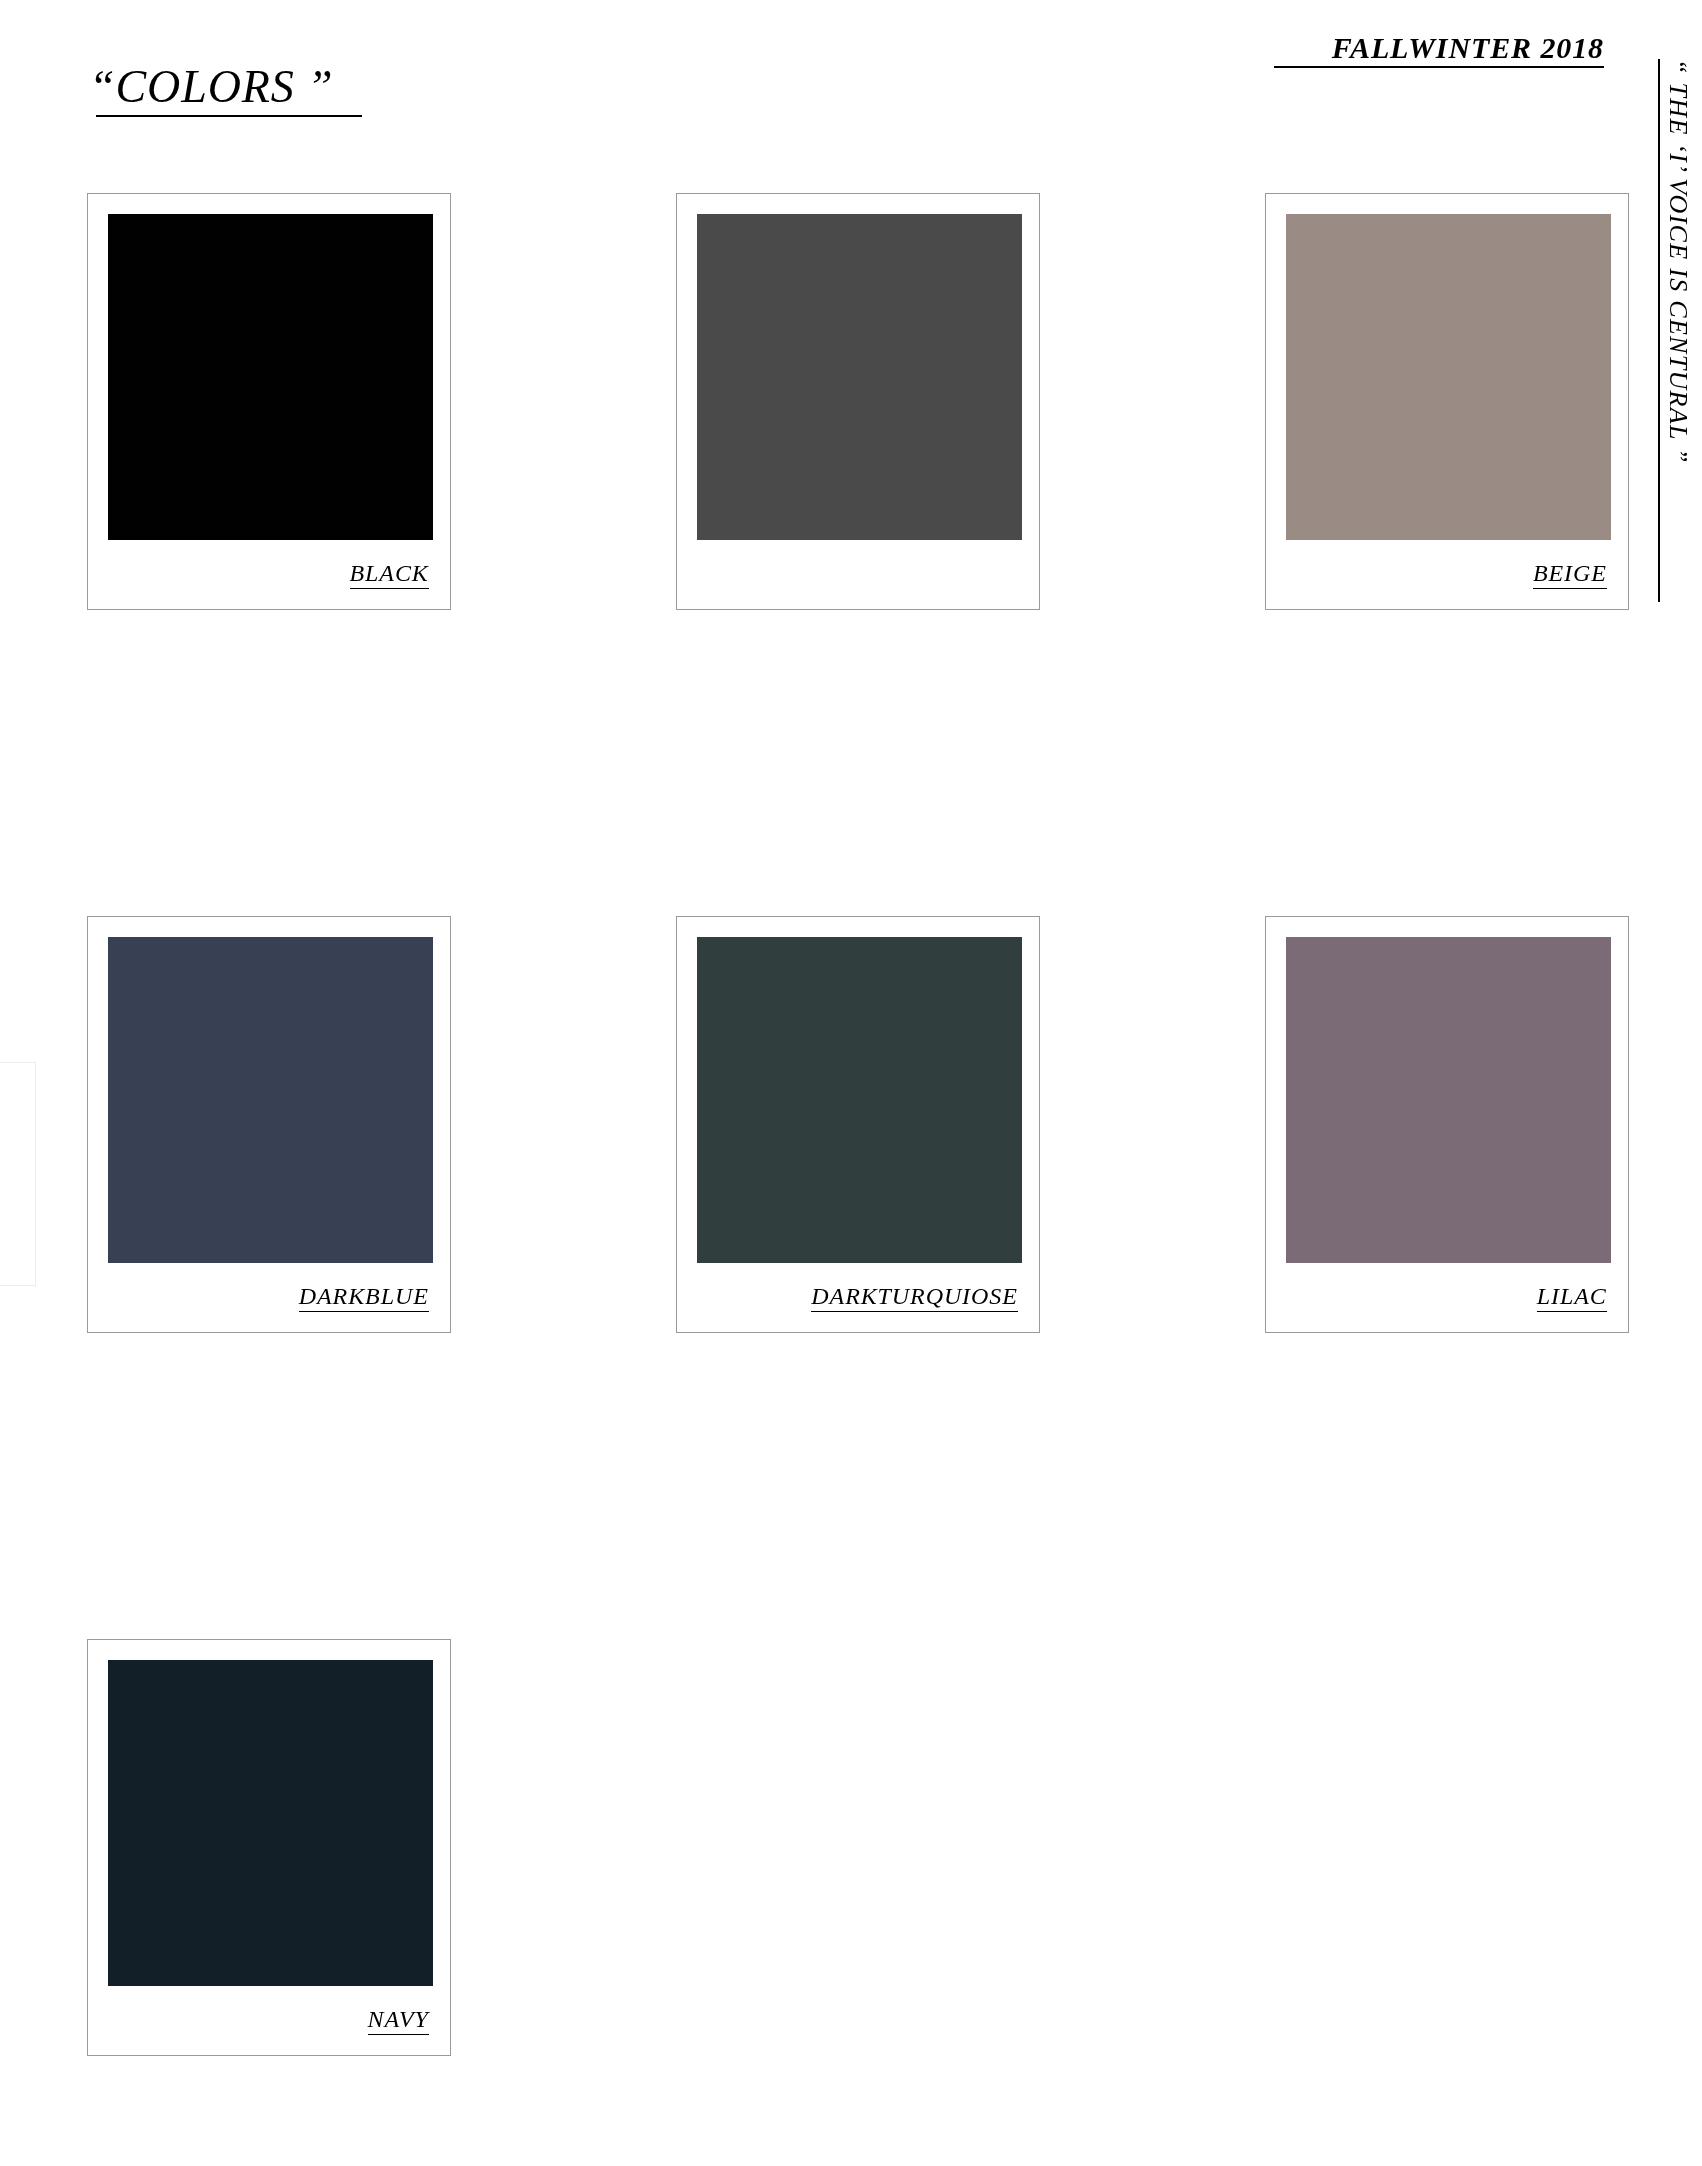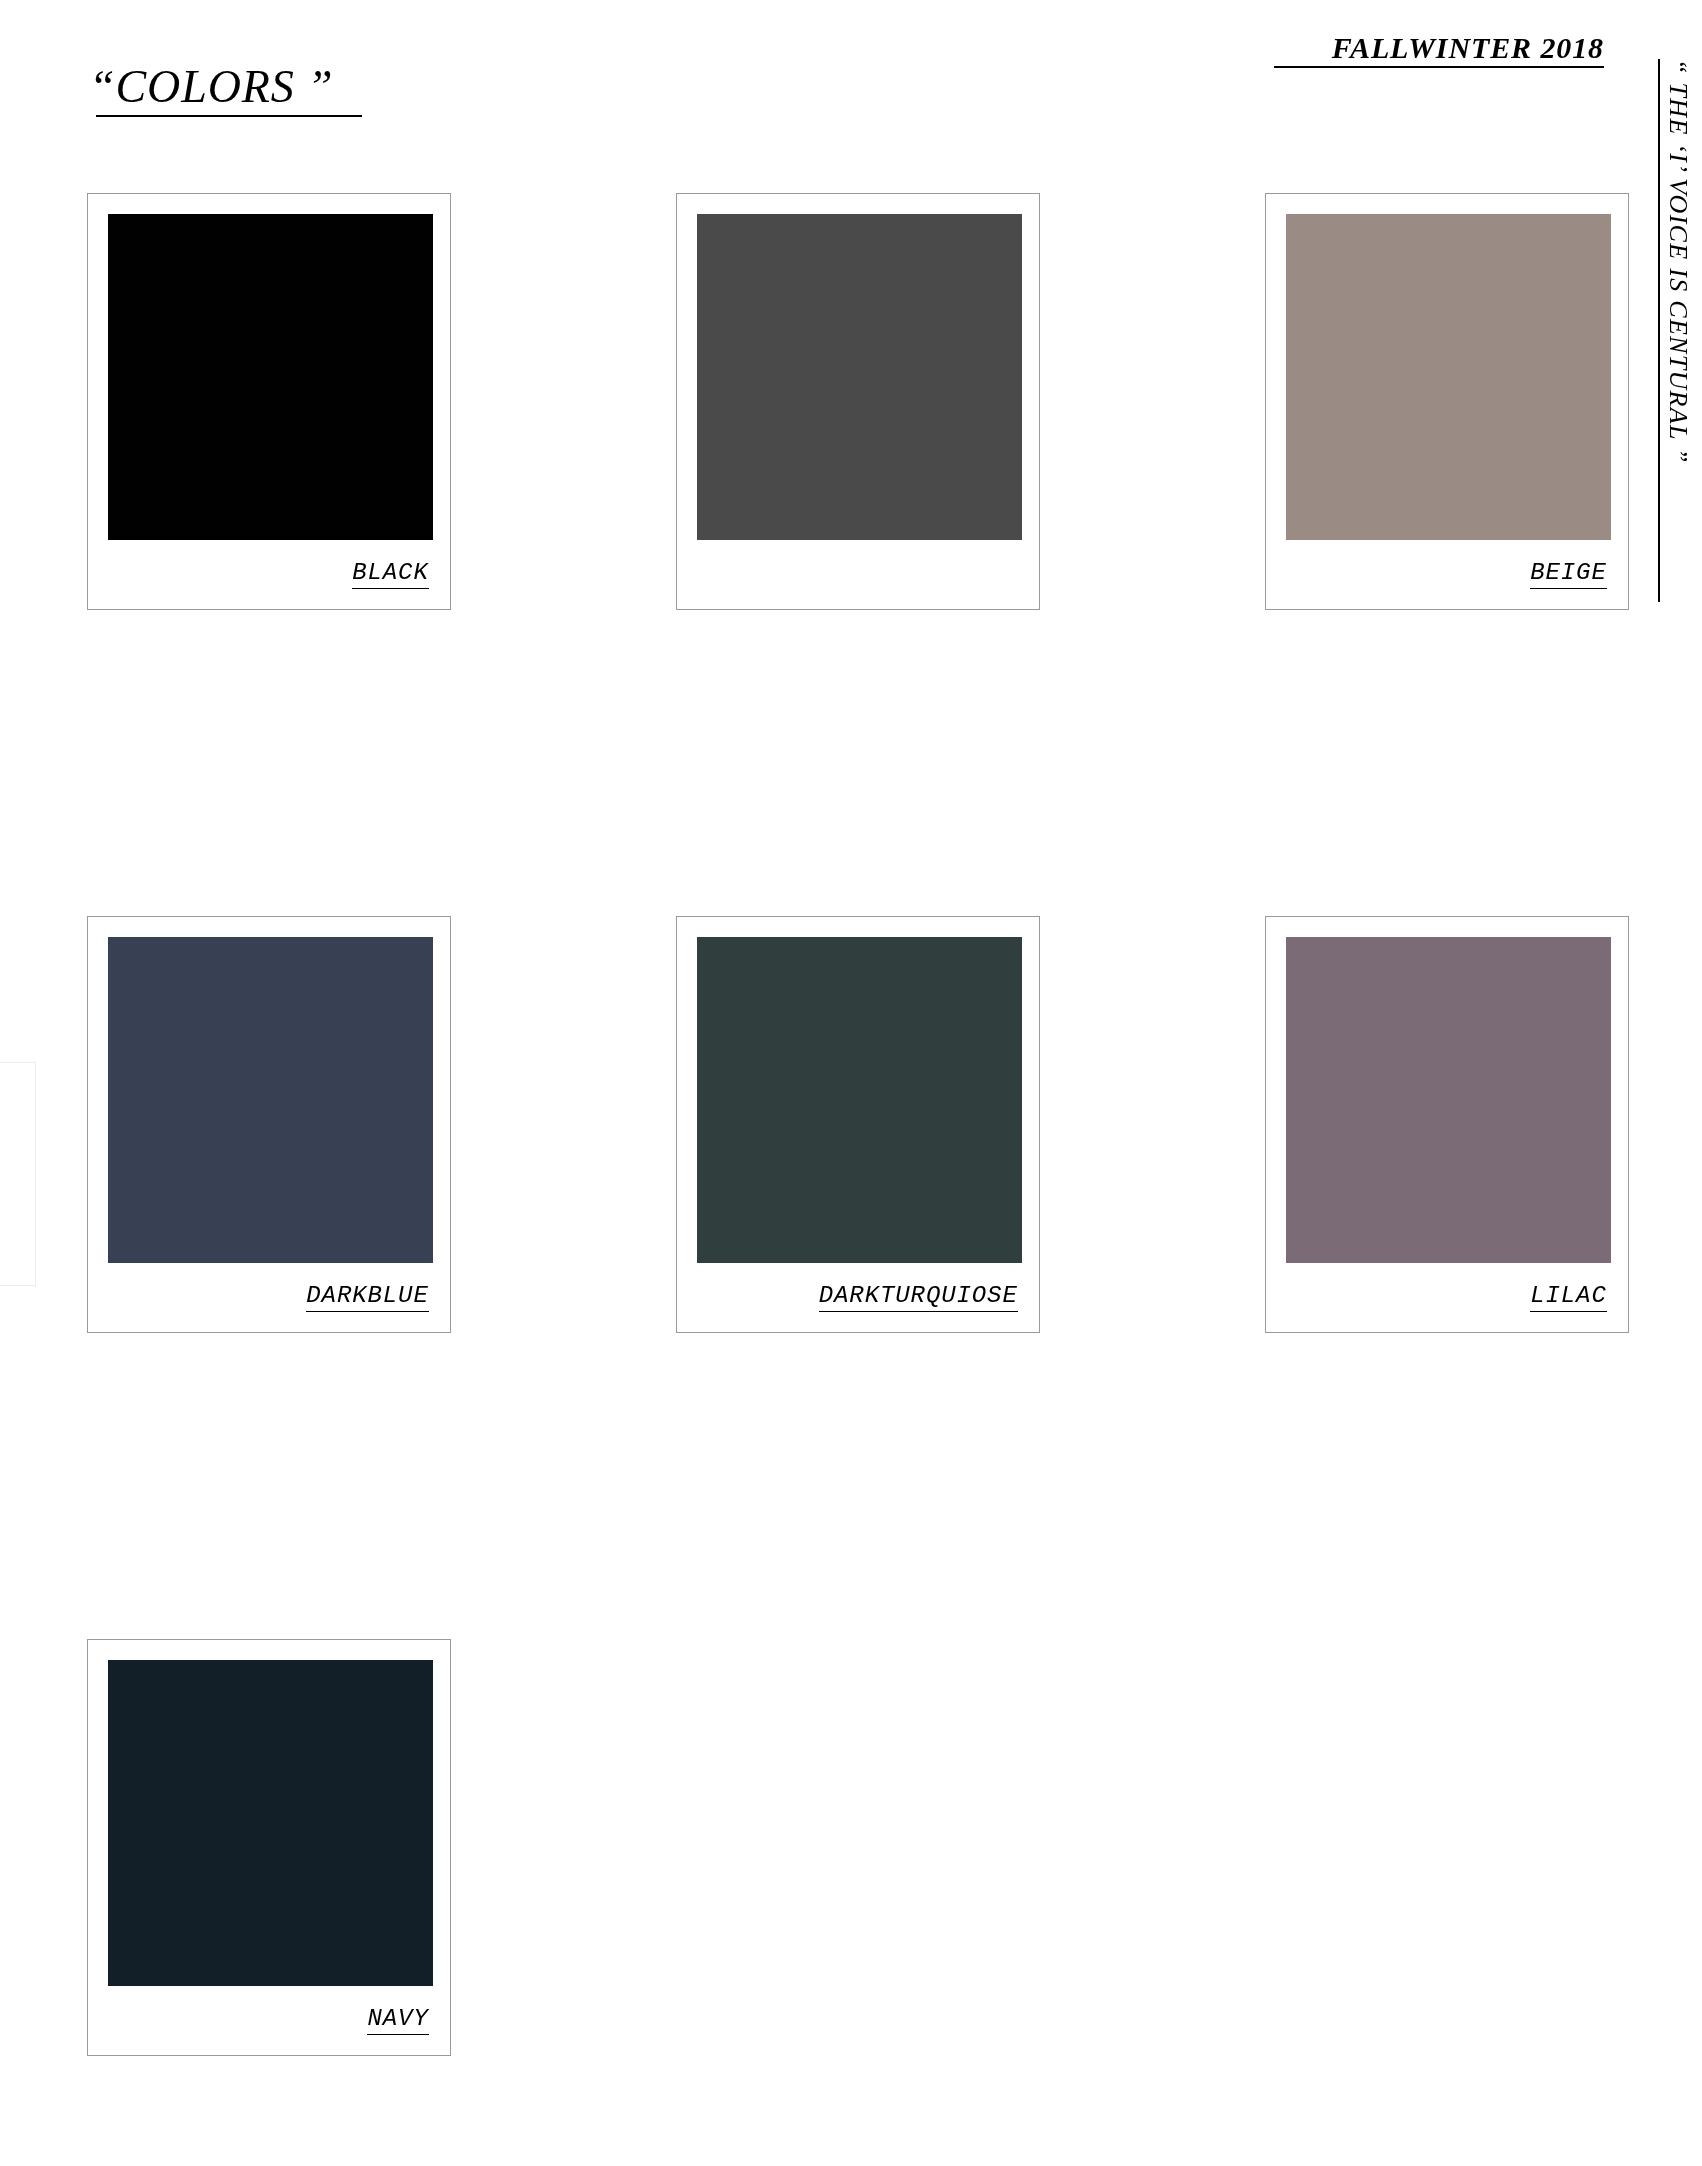--- a/index.html
+++ b/index.html
@@ -109,21 +109,20 @@
   }
 
   .card {
     background: #ffffff;
     border: 0.9px solid #9a9a9a;
     box-sizing: border-box;
     padding: 19.5px 19.5px 0 19.5px;
     height: 417px;
     display: flex;
     flex-direction: column;
-    font-family: Liberation Mono, monospace;
   }
   .chip {
     width: 325px;
     height: 326px;
     box-sizing: border-box;
     flex: none;
   }
   .chip.bordered {
     border: 0.9px solid #b5b5b5;
   }

